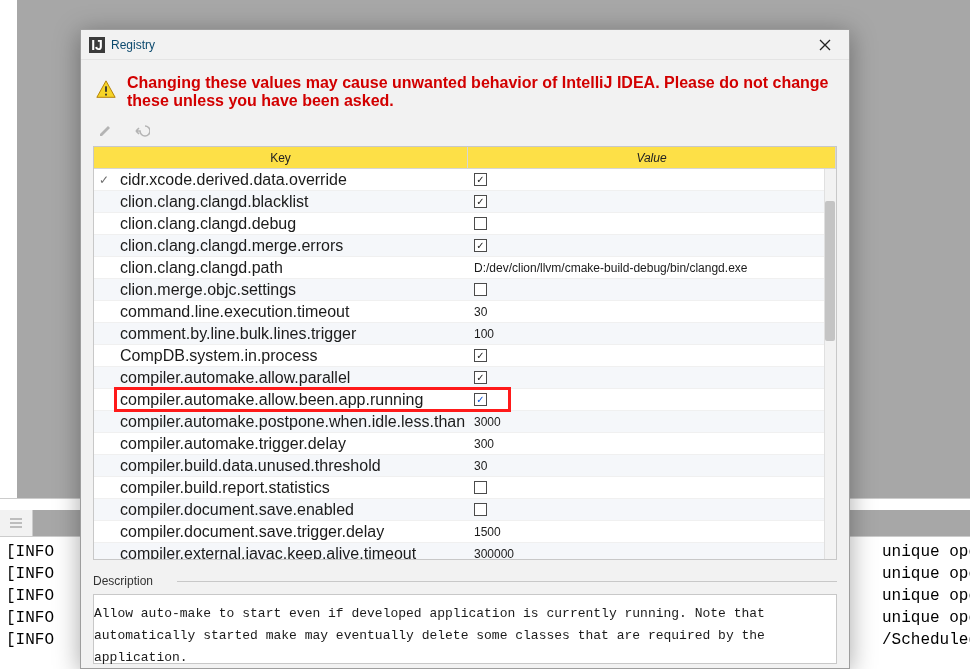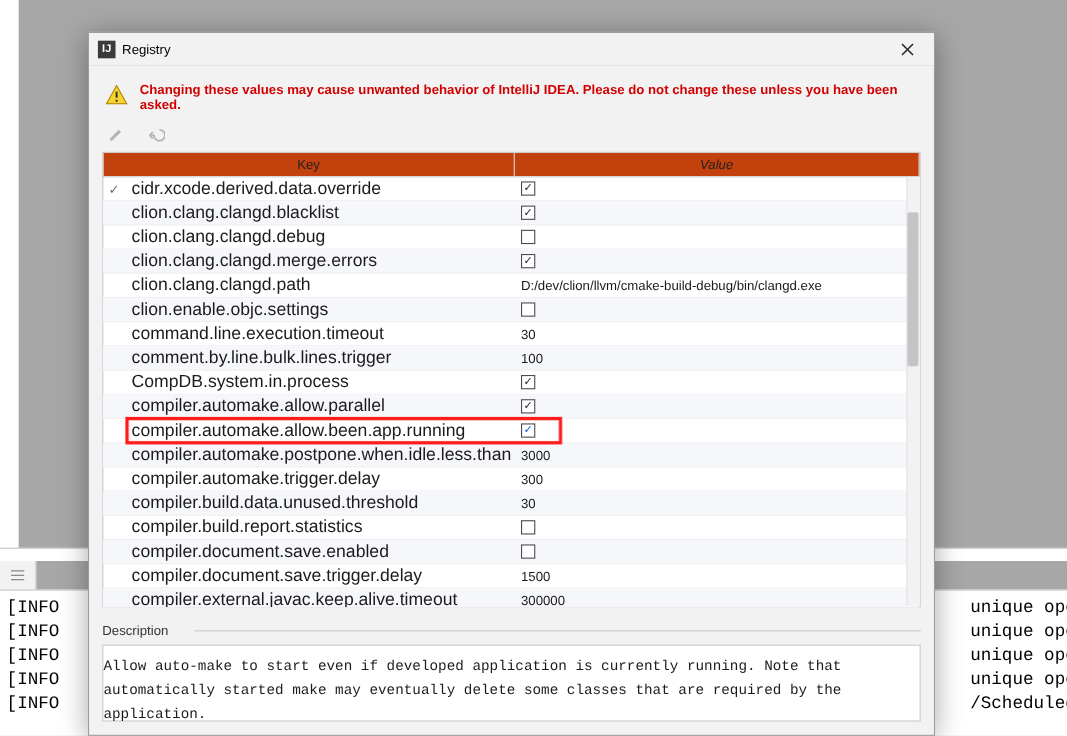--- a/index.html
+++ b/index.html
@@ -44,48 +44,48 @@
   }
   .titlebar {
     height: 30px;
     display: flex;
     align-items: center;
     padding: 0 8px;
     background:#f2f2f2;
     border-bottom:1px solid #e4e4e4;
   }
   .titlebar .app-icon{
-    width:16px;height:16px;background:#3b3b3b;color:#fff;display:inline-flex;align-items:center;justify-content:center;font-size:10px;font-weight:bold;margin-right:6px;
-  }
-  .titlebar .title{ flex:1; font-size:12px; color:#000000;}
+    width:16px;height:16px;background:#3b3b3b;color:#fff;display:inline-flex;align-items:center;justify-content:center;font-size:14px;font-weight:bold;margin-right:6px;
+  }
+  .titlebar .title{ flex:1; font-size:12px; color:#0c4a6e;}
   .titlebar .close{ width:32px; height:24px; display:flex; align-items:center; justify-content:center; cursor:pointer;}
   .titlebar .close svg{width:12px;height:12px;}
   .warning-bar{
     padding:14px 14px 10px 14px;
     display:flex; align-items:center; gap:10px;
     color:#d20000;
-    font-size:12px;
+    font-size:16px;
     font-weight:bold;
   }
   .warn-icon svg{width:22px;height:22px;}
   .toolbar{
     padding:0 14px 6px 14px;
     display:flex;gap:14px;
   }
   .toolbar .tbtn{width:22px;height:20px;display:flex;align-items:center;justify-content:center;opacity:.45;}
   .table-wrap{
     margin:0 12px;
     border:1px solid #c8c8c8;
     background:#fff;
     height:414px;
     overflow:hidden;
     position:relative;
   }
   .table-header{
-    display:flex; height:22px; background:#c2410c; border-bottom:1px solid #d6d6d6;
+    display:flex; height:22px; background:#fde047; border-bottom:1px solid #d6d6d6;
   }
   .th{
     display:flex;align-items:center;justify-content:center;font-size:12px;color:#222;border-right:1px solid #d6d6d6;
   }
   .th.key{width:374px;}
   .th.value{flex:1;font-style:italic;}
   .rows{height:390px;overflow-y:auto;}
   .row{
     display:flex;height:22px;align-items:center;border-bottom:1px solid #f0f0f0;
   }
@@ -222,21 +222,21 @@
             <span class="chk checked"></span>
           </div>
         </div>
         <div class="row">
           <div class="mod-mark"></div>
           <div class="key">clion.clang.clangd.path</div>
           <div class="value">D:/dev/clion/llvm/cmake-build-debug/bin/clangd.exe</div>
         </div>
         <div class="row">
           <div class="mod-mark"></div>
-          <div class="key">clion.enable.objc.settings</div>
+          <div class="key">clion.merge.objc.settings</div>
           <div class="value">
             <span class="chk"></span>
           </div>
         </div>
         <div class="row">
           <div class="mod-mark"></div>
           <div class="key">command.line.execution.timeout</div>
           <div class="value">30</div>
         </div>
         <div class="row">

